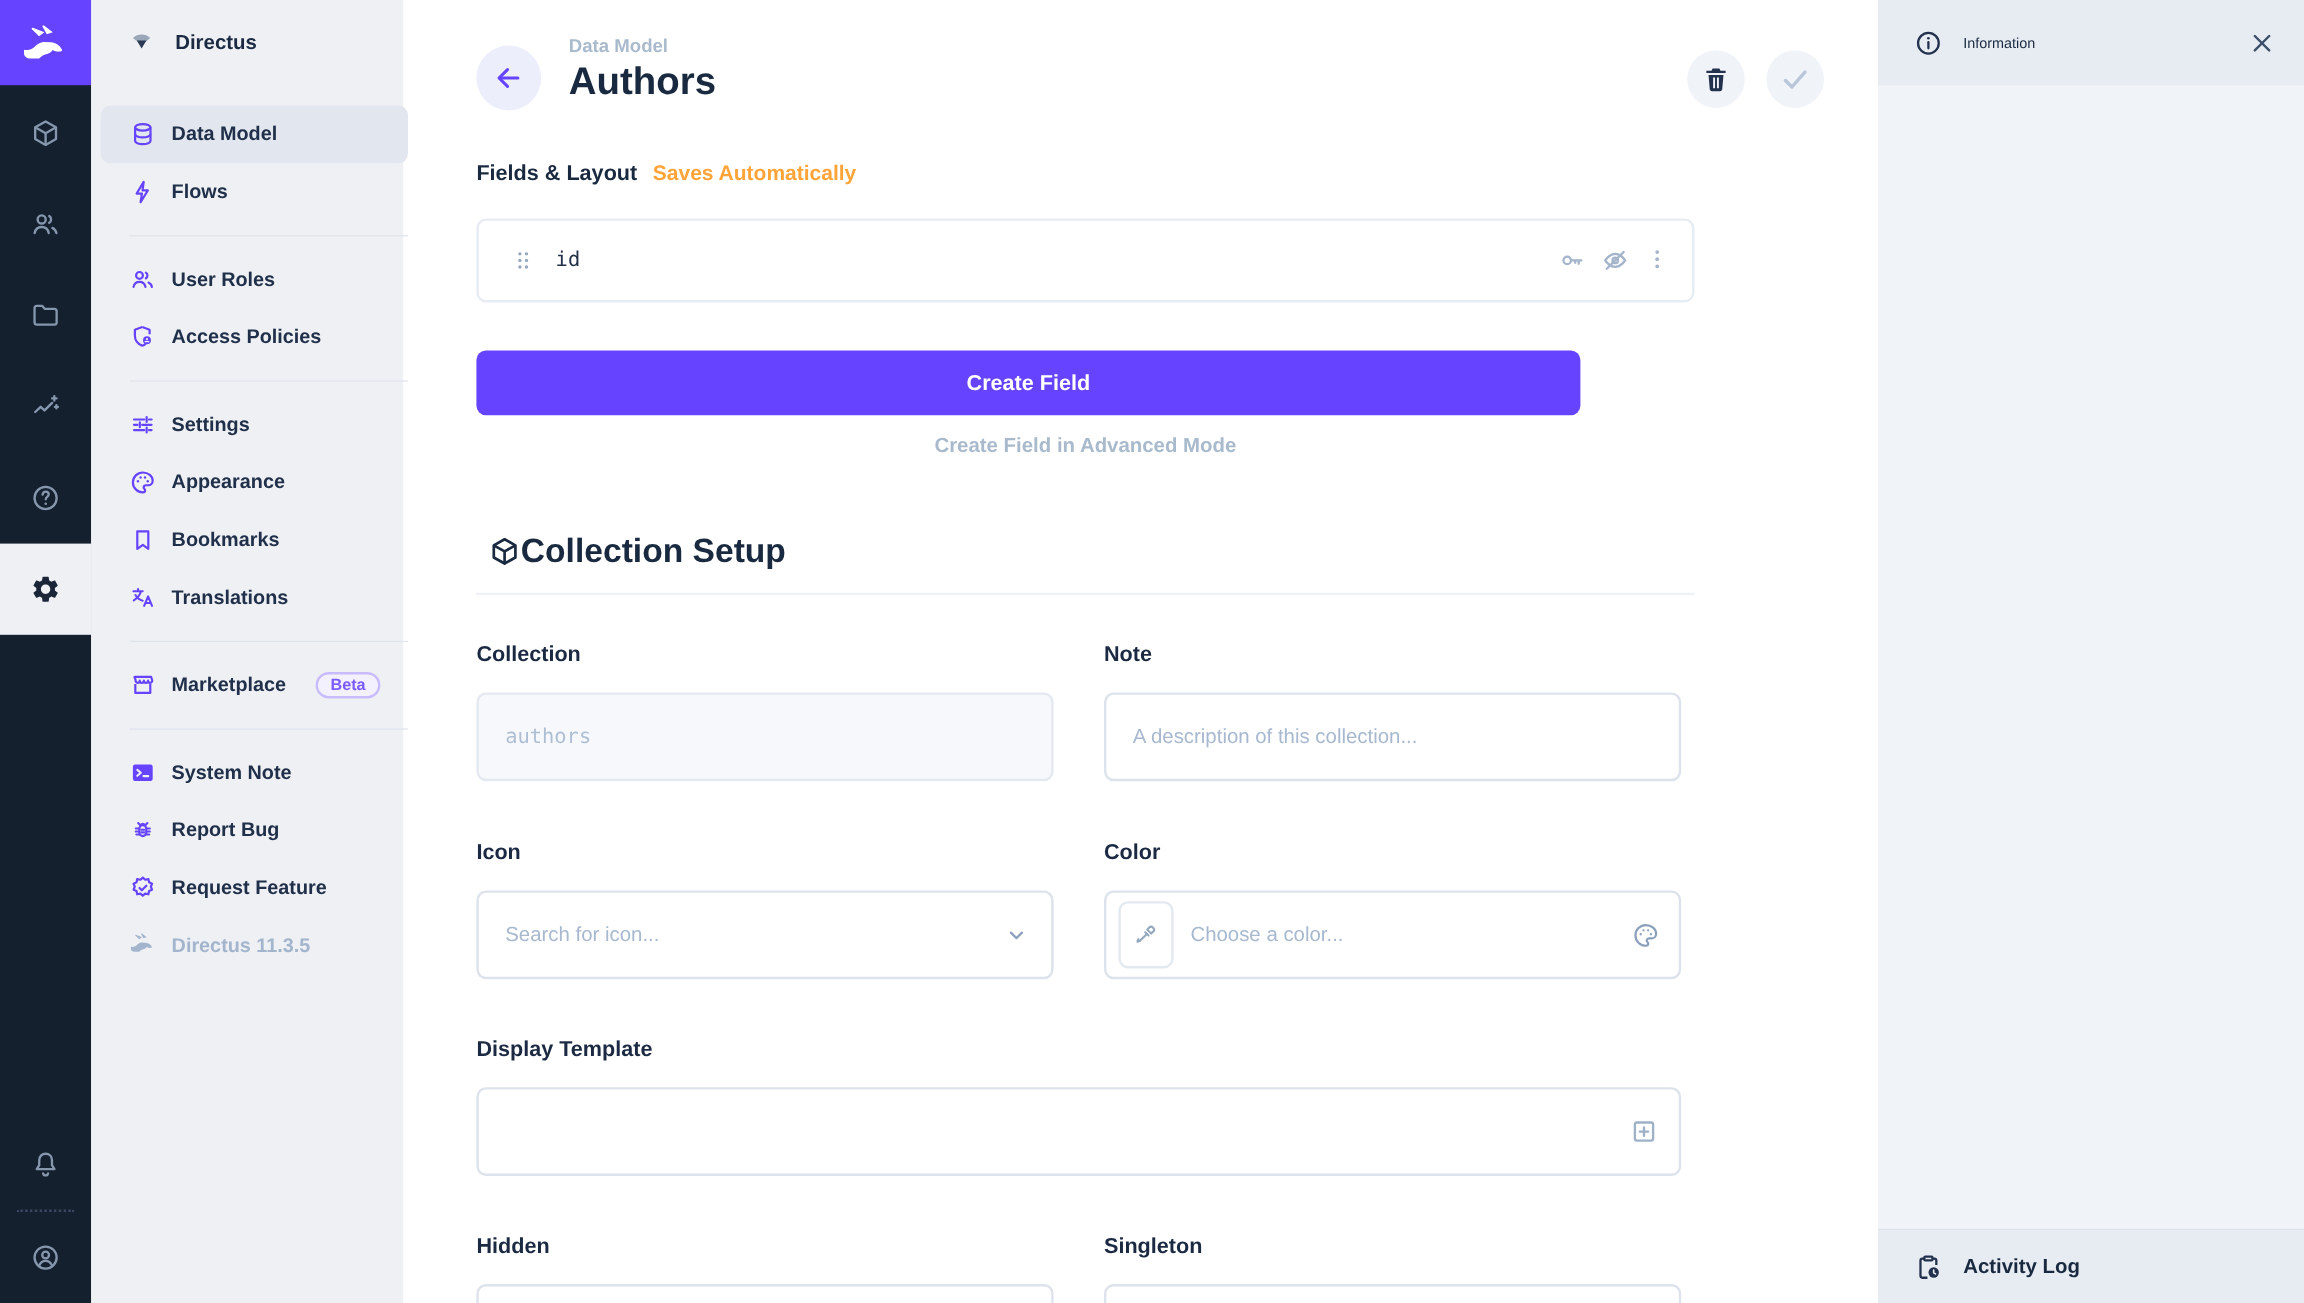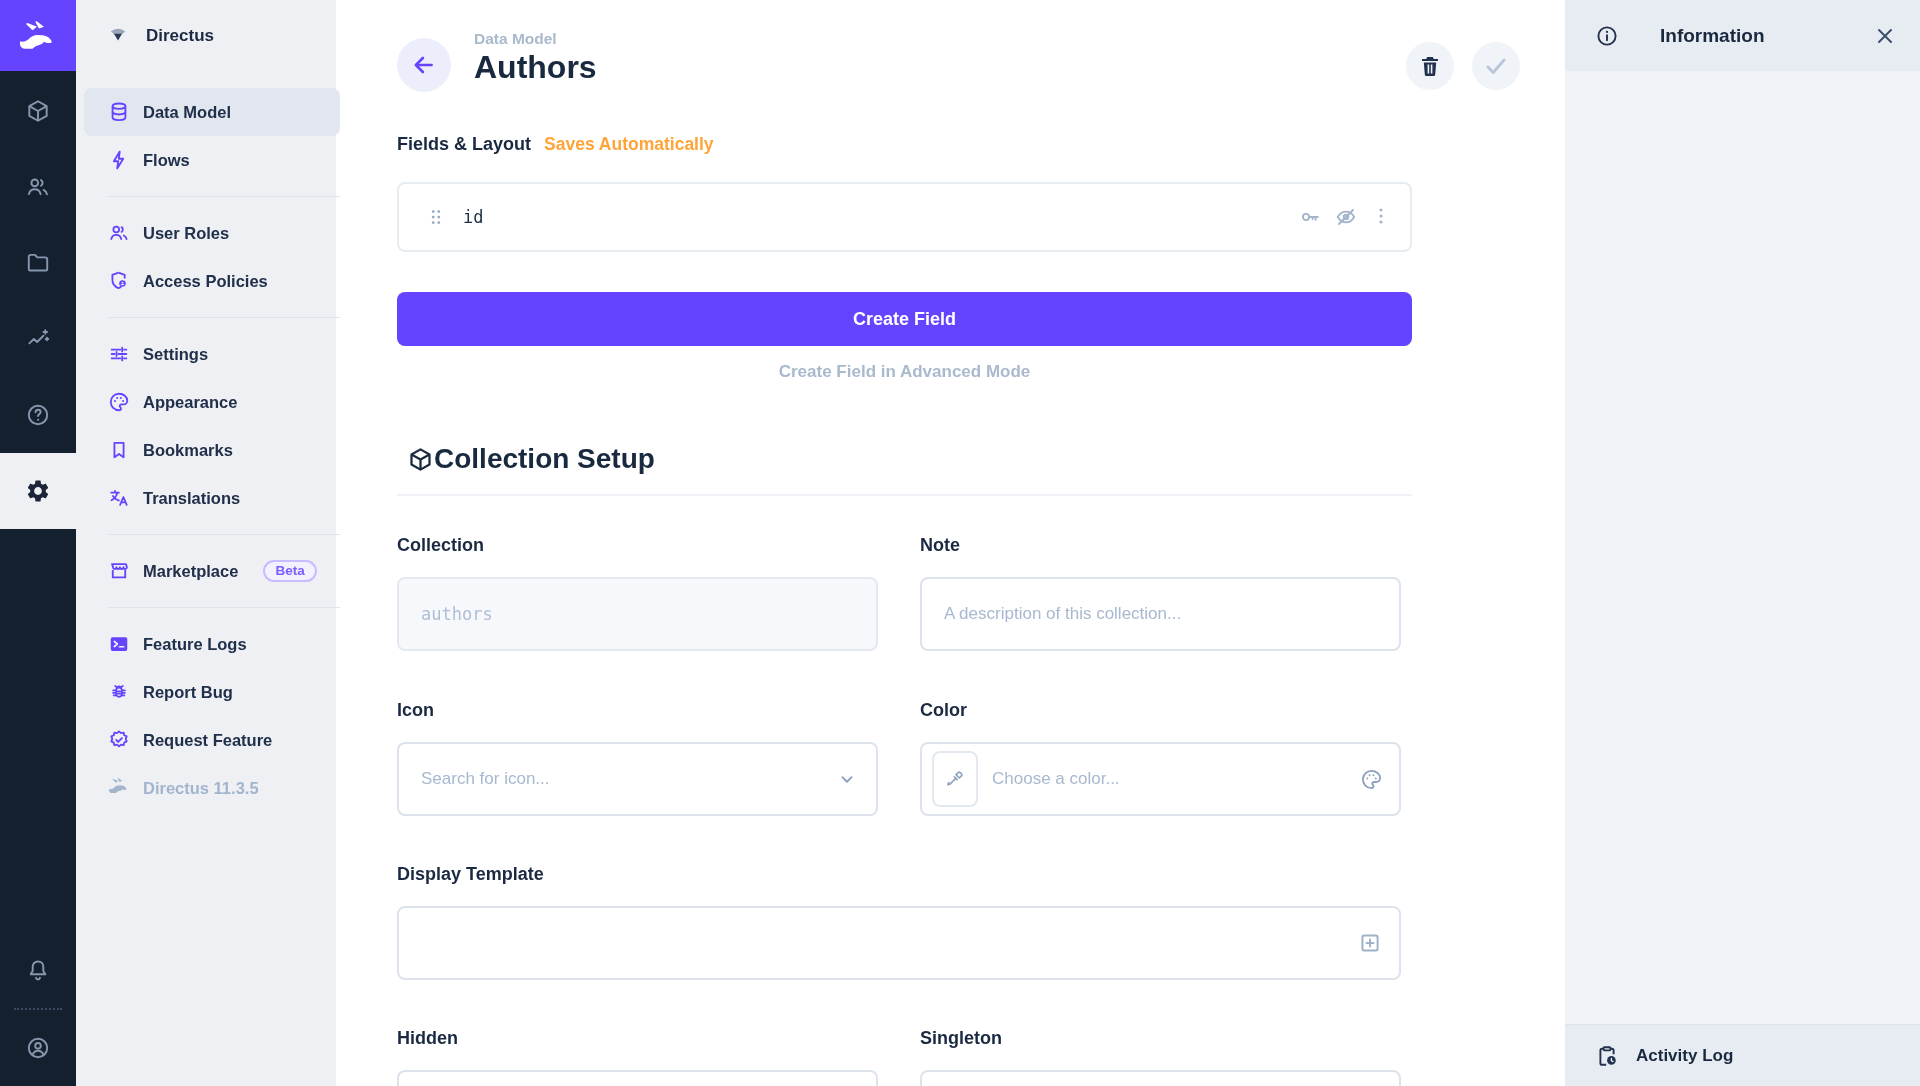--- a/index.html
+++ b/index.html
@@ -41,21 +41,21 @@
   .section-label { font-size:18px; font-weight:700; color:#19293f; }
   .autosave { font-size:17.5px; font-weight:600; color:#ffa439; }
 
   .field-card { position:absolute; left:42px; top:182px; width:1015px; height:70px; background:#fff; border:2px solid #e7ecf3; border-radius:8px; display:flex; align-items:center; }
   .drag-handle { margin-left:26px; display:flex; color:#93a7bf; cursor:grab; }
   .field-name { margin-left:16px; font-family:"DejaVu Sans Mono", monospace; font-size:17px; color:#223049; }
   .field-card .spacer { flex:1; }
   .fc-icon { width:24px; height:24px; color:#a3b4cb; margin-right:12px; display:flex; cursor:pointer; }
   .fc-icon.last { margin-right:16px; }
 
-  .create-btn { position:absolute; left:42px; top:292px; width:1015px; height:54px; background:#6644ff; border:none; border-radius:8px; color:#fff; font-size:18px; font-weight:700; font-family:"Liberation Sans", sans-serif; cursor:pointer; }
+  .create-btn { position:absolute; left:42px; top:292px; width:920px; height:54px; background:#6644ff; border:none; border-radius:8px; color:#fff; font-size:18px; font-weight:700; font-family:"Liberation Sans", sans-serif; cursor:pointer; }
   .advanced-link { position:absolute; left:42px; top:362px; width:1015px; text-align:center; font-size:17px; font-weight:600; color:#a9bacd; cursor:pointer; }
 
   .setup-heading { position:absolute; left:52px; top:443px; display:flex; align-items:center; color:#19293f; }
   .setup-heading .title { font-size:28px; font-weight:800; }
   .setup-divider { position:absolute; left:42px; top:494px; width:1015px; height:2px; background:#eef1f6; }
 
   .flabel { position:absolute; font-size:18px; font-weight:700; color:#1b2a42; }
   .fin { position:absolute; height:74px; border:2px solid #dde3ec; border-radius:8px; background:#fff; display:flex; align-items:center; }
   .fin input { border:none; outline:none; background:transparent; width:100%; font-size:17px; color:#223049; padding:0 22px; font-family:"Liberation Sans", sans-serif; }
   .fin input::placeholder { color:#a7b8cf; opacity:1; }
@@ -66,21 +66,21 @@
   .col2 { left:565px; width:481px; }
   .wide { left:42px; width:1004px; }
   .chevron-down { position:absolute; right:18px; color:#8aa0bb; display:flex; pointer-events:none; }
   .eyedrop-chip { margin-left:10px; width:46px; height:56px; border:2px solid #e3e9f1; border-radius:8px; display:flex; align-items:center; justify-content:center; color:#93a7bf; flex:none; cursor:pointer; }
   .palette-right { position:absolute; right:16px; color:#8aa0bb; display:flex; cursor:pointer; }
   .plus-right { position:absolute; right:16px; color:#9eb1c6; display:flex; cursor:pointer; }
 
   
   .info-sidebar { position:absolute; left:1565px; top:0; width:355px; height:1086px; background:#f0f4f9; }
   .info-header { position:absolute; left:0; top:0; width:355px; height:71px; background:#e7ebf2; display:flex; align-items:center; padding:0 22px 0 30px; gap:17px; }
-  .info-title { font-size:19px; font-weight:700; color:#19293f; flex:1;margin-left:24px; }
+  .info-title { font-size:12px; font-weight:400; color:#19293f; flex:1; }
   .close-btn { width:26px; height:26px; color:#3c4f6b; display:flex; align-items:center; justify-content:center; cursor:pointer; }
   .info-footer { position:absolute; left:0; top:1024px; width:355px; height:62px; background:#e7ebf2; border-top:1px solid #dde3ec; display:flex; align-items:center; padding-left:30px; gap:17px; cursor:pointer; }
   .info-footer .ftitle { font-size:17px; font-weight:600; color:#19293f; }
   .ic-dark { color:#22314d; display:flex; }
 
   svg { display:block; }
 </style>
 </head>
 <body>
 
@@ -283,21 +283,21 @@
       <li class="nav-divider"></li>
 
       <li class="nav-item">
         <span class="nicon">
           <svg width="22" height="22" viewBox="0 0 24 24">
               <rect x="3" y="4.5" width="18" height="15" rx="2" fill="currentColor"></rect>
               <path d="M7 9.3l3.2 2.7L7 14.7" fill="none" stroke="#eef0f4" stroke-width="1.9" stroke-linecap="round" stroke-linejoin="round"></path>
               <path d="M12.6 15h4.4" stroke="#eef0f4" stroke-width="1.9" stroke-linecap="round"></path>
             </svg>
         </span>
-        <span class="nlabel">Feature Logs</span>
+        <span class="nlabel">System Note</span>
       </li>
       <li class="nav-item">
         <span class="nicon">
           <svg width="22" height="22" viewBox="0 0 24 24" fill="none" stroke="currentColor" stroke-width="1.9" stroke-linecap="round">
               <rect x="8.8" y="7.2" width="6.4" height="10" rx="3.2"></rect>
               <path d="M9.8 7.6a2.3 2.3 0 0 1 4.4 0"></path>
               <path d="M9.3 6.8 7.8 5.3M14.7 6.8l1.5-1.5"></path>
               <path d="M8.8 10.3H5.6M8.8 13H5.6M8.8 15.7H6.2M15.2 10.3h3.2M15.2 13h3.2M15.2 15.7h2.6"></path>
               <path d="M10.6 11.4h2.8M10.6 13.8h2.8"></path>
             </svg>

